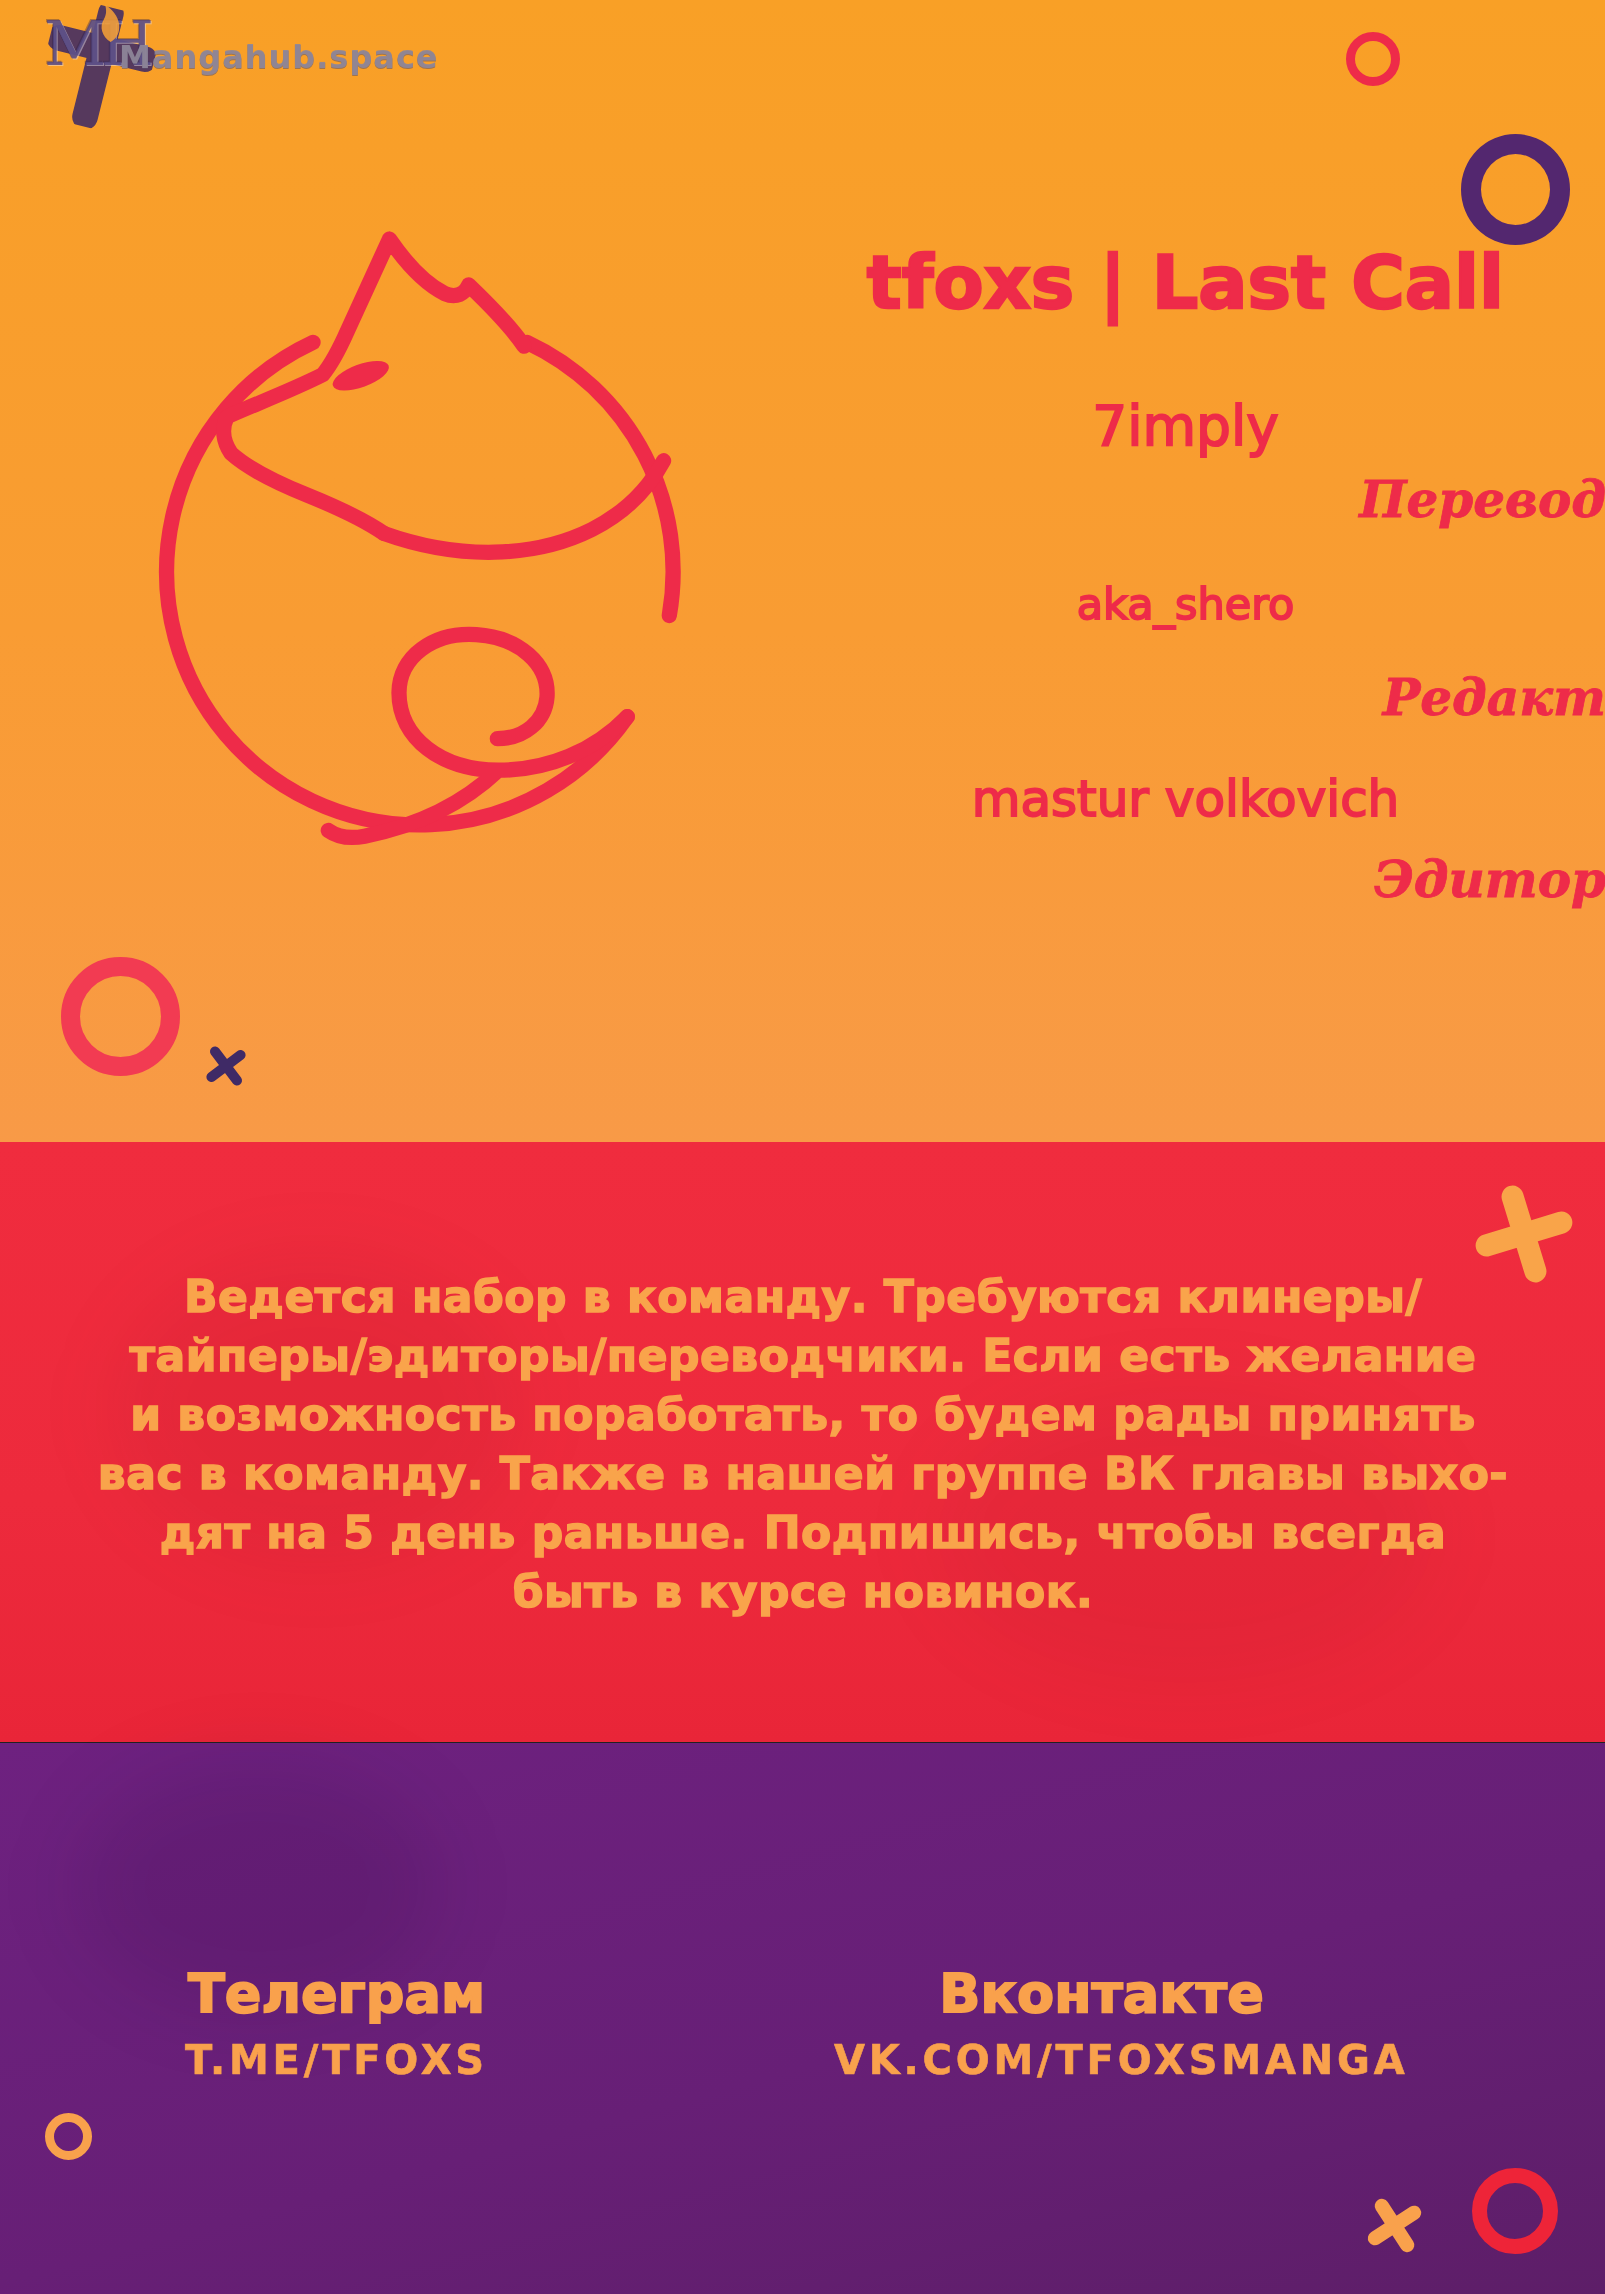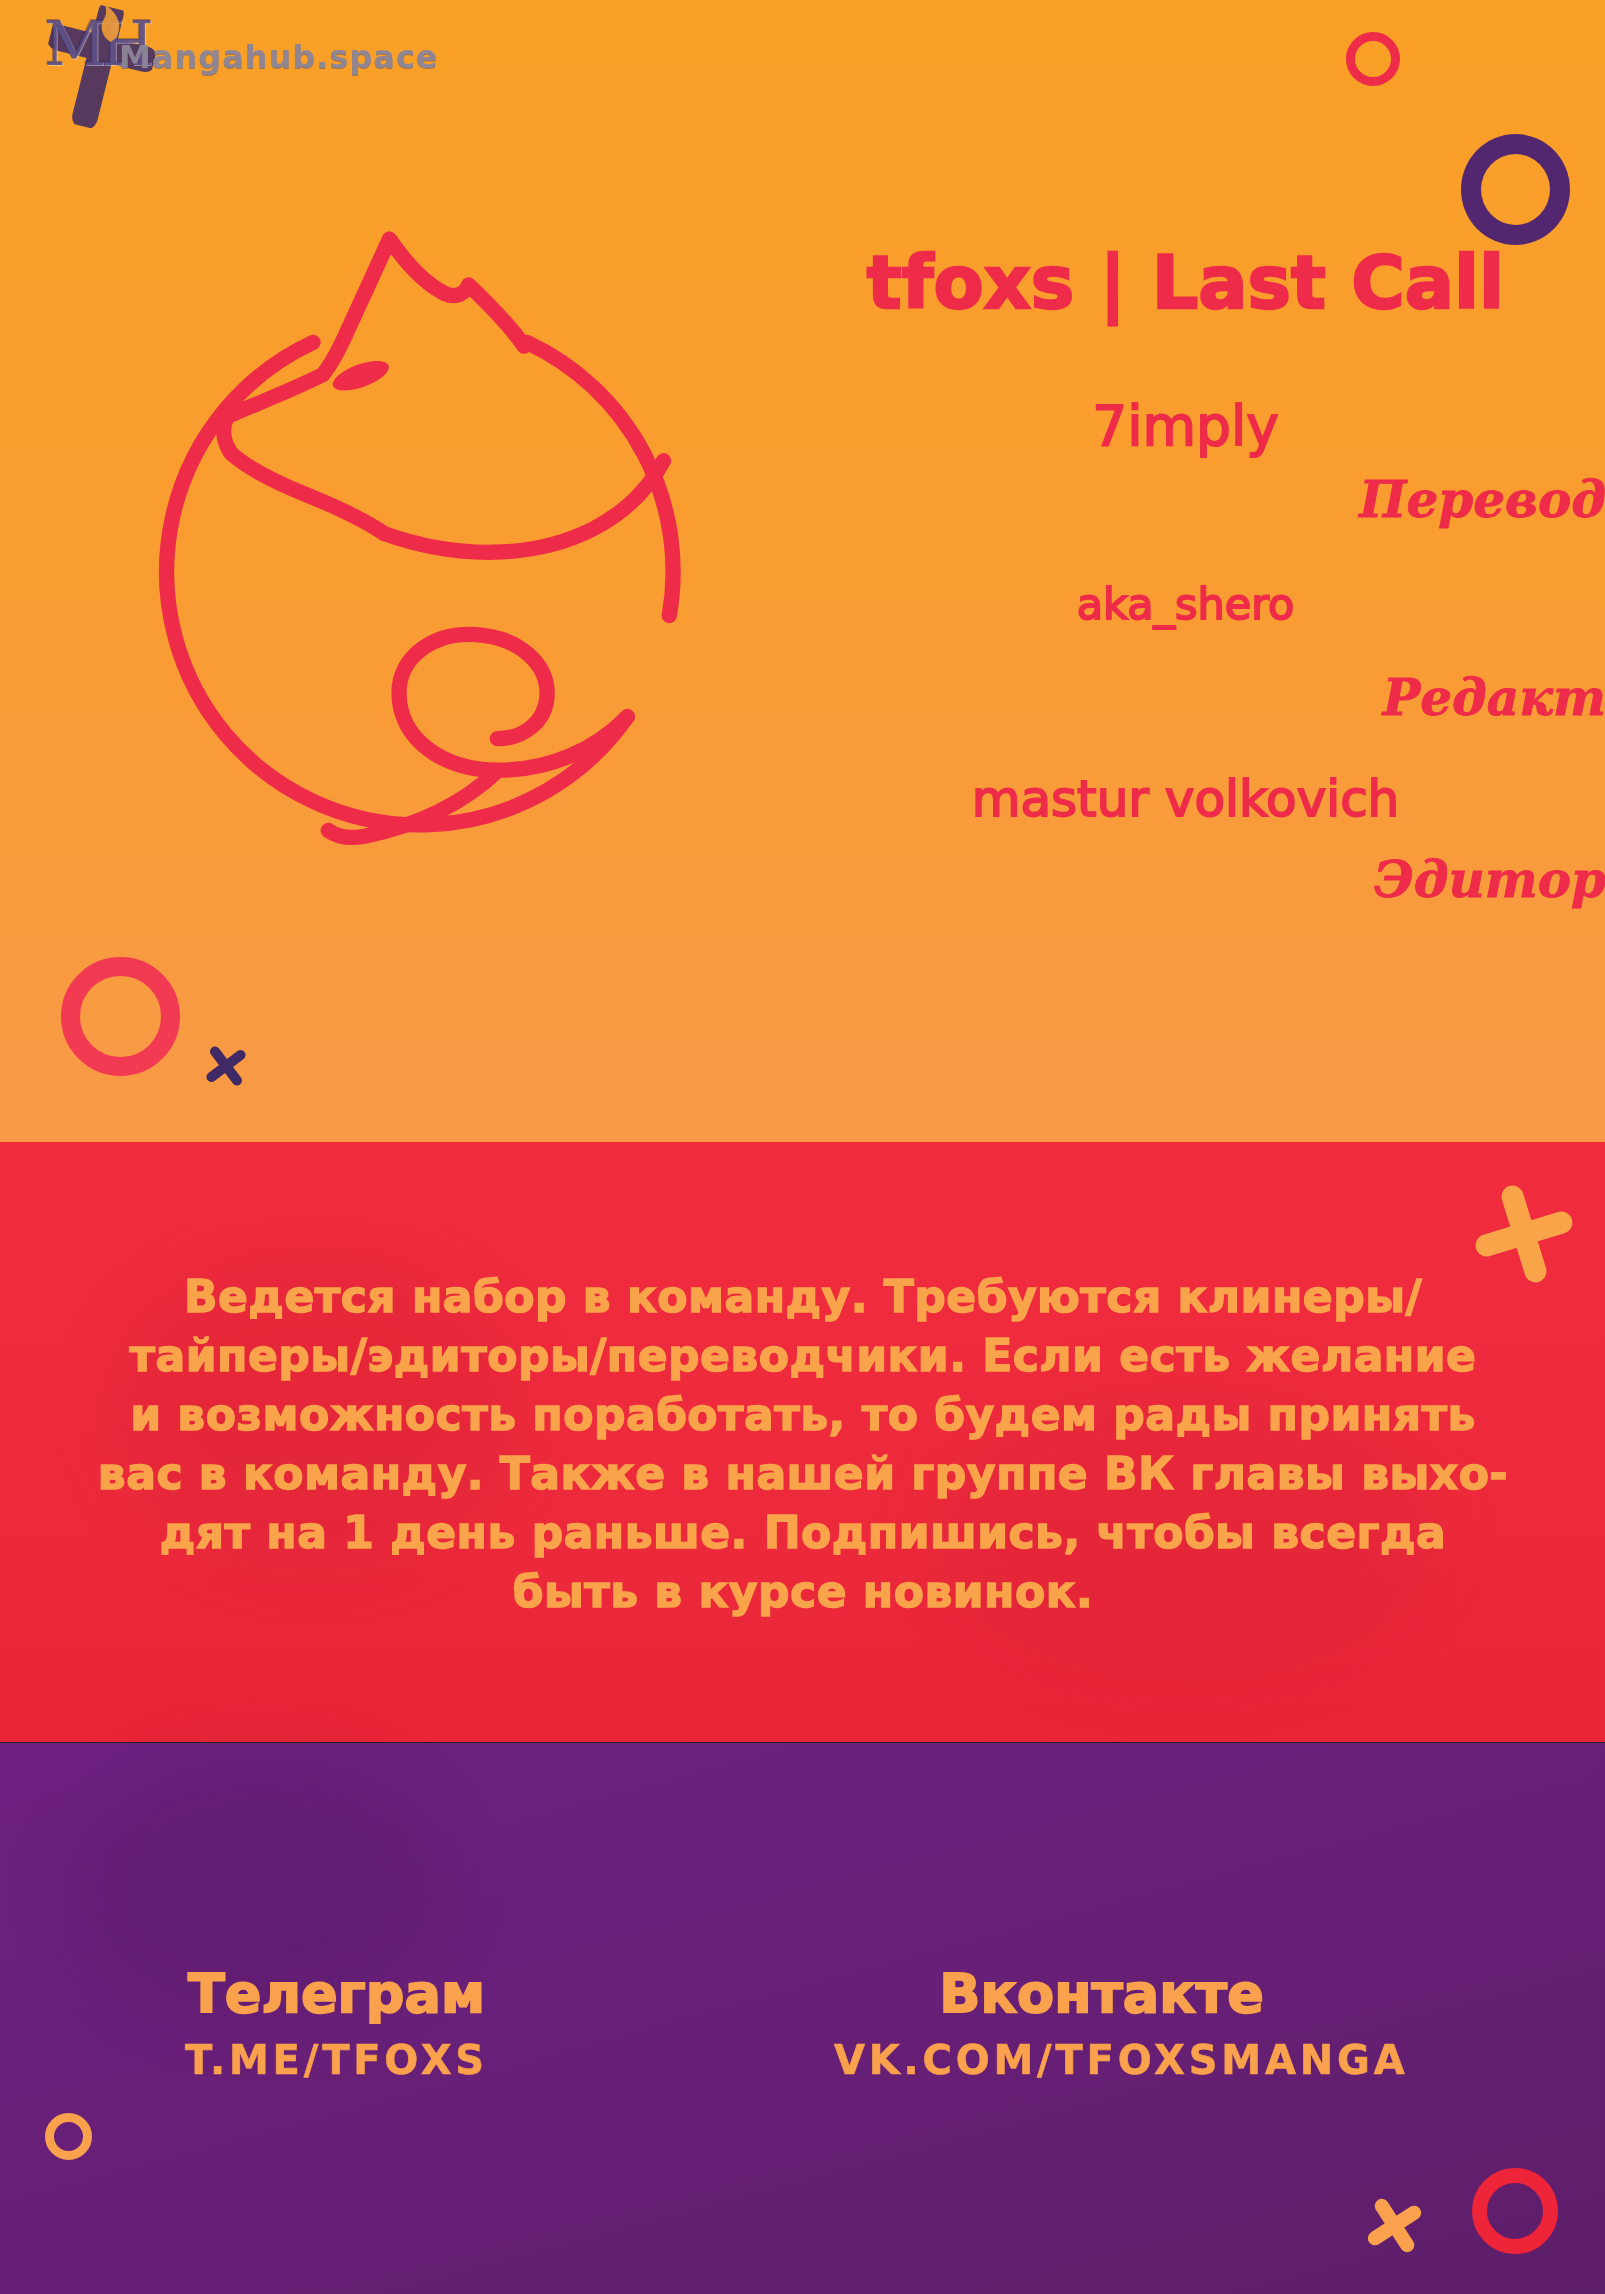--- a/index.html
+++ b/index.html
@@ -116,21 +116,21 @@
   <section class="sec-red">
     <span class="blob" style="left:115px;top:115px;width:401px;height:306px;background:rgba(120,0,20,.07);"></span>
     <span class="blob" style="left:937px;top:249px;width:497px;height:287px;background:rgba(120,0,20,.06);"></span>
     <svg class="xmark" style="left:1478px;top:1188px;width:92px;height:92px;transform:rotate(28deg);top:46px;left:1478px;" viewBox="0 0 100 100">
       <path d="M20 20 L80 80 M80 20 L20 80" stroke="#f9a449" stroke-width="24" stroke-linecap="round" fill="none"></path>
     </svg>
     <p class="recruit">Ведется набор в команду. Требуются клинеры/
 тайперы/эдиторы/переводчики. Если есть желание
 и возможность поработать, то будем рады принять
 вас в команду. Также в нашей группе ВК главы выхо-
-дят на 1 день раньше. Подпишись, чтобы всегда
+дят на 5 день раньше. Подпишись, чтобы всегда
 быть в курсе новинок.</p>
   </section>
 
   <section class="sec-purple">
     <span class="blob" style="left:76px;top:19px;width:363px;height:249px;background:rgba(20,0,40,.10);"></span>
 
     <div class="social social-tg">
       <div class="social-name">Телеграм</div>
       <div class="social-handle">T.ME/TFOXS</div>
     </div>

